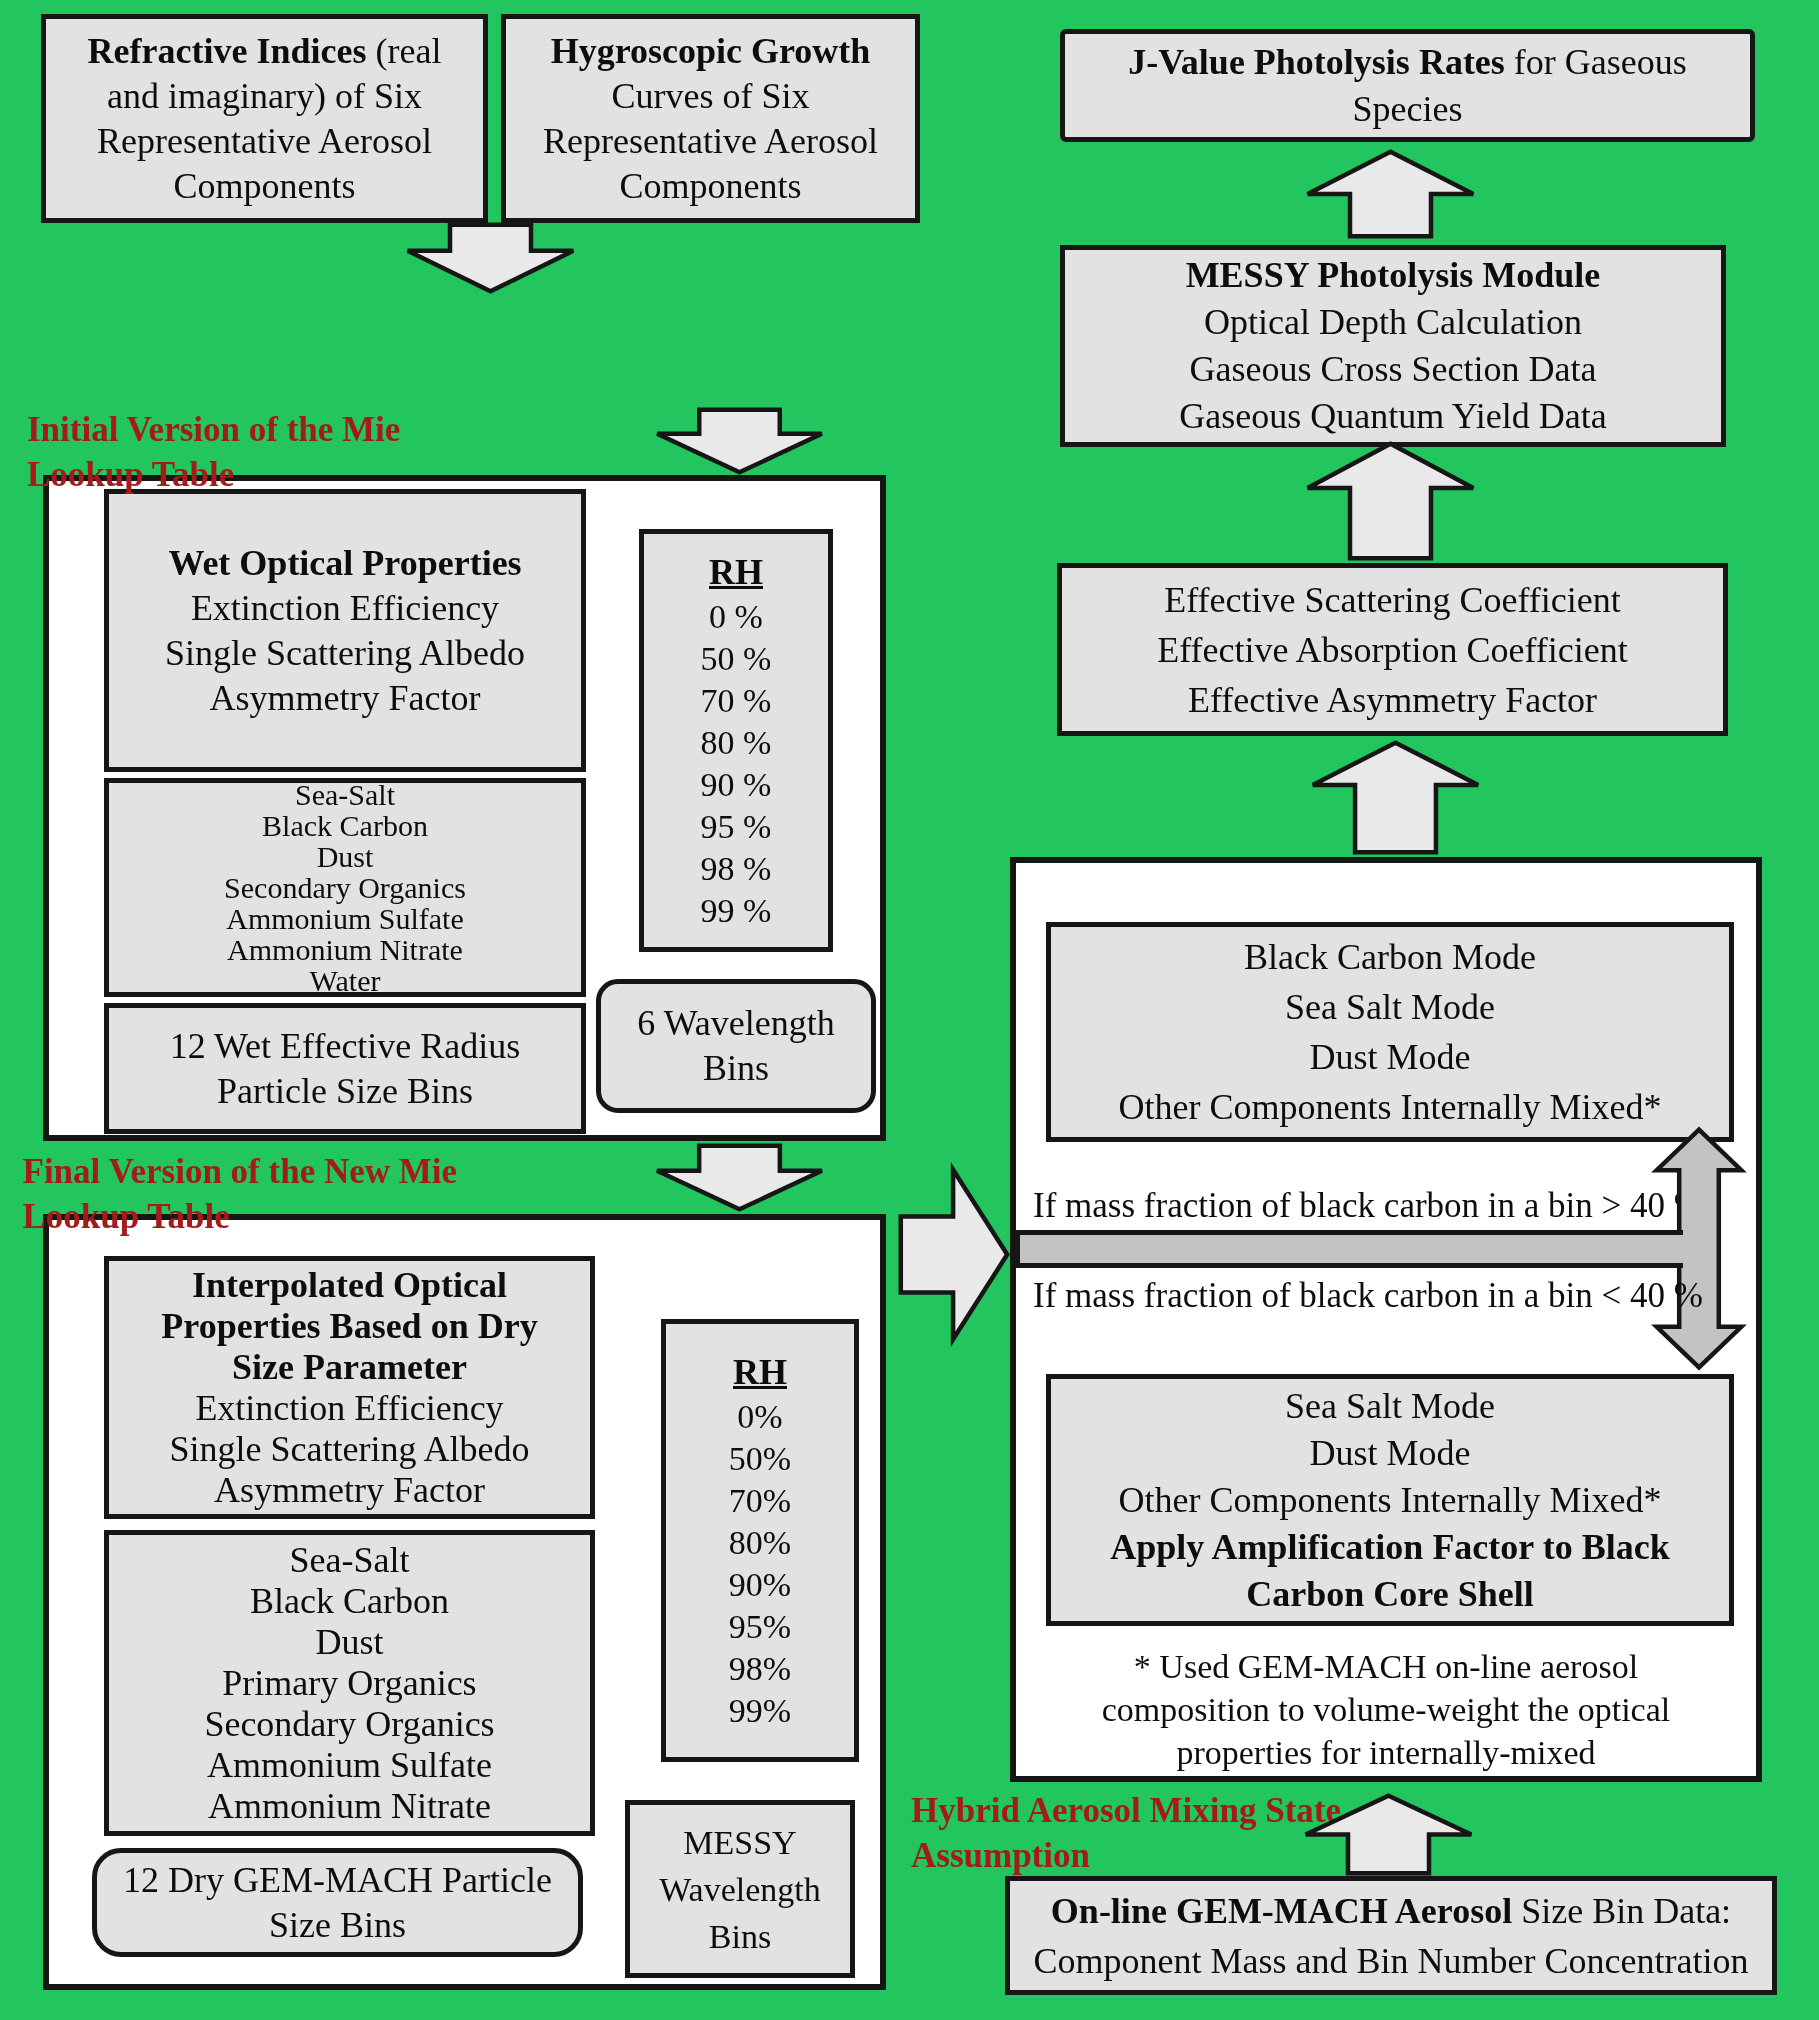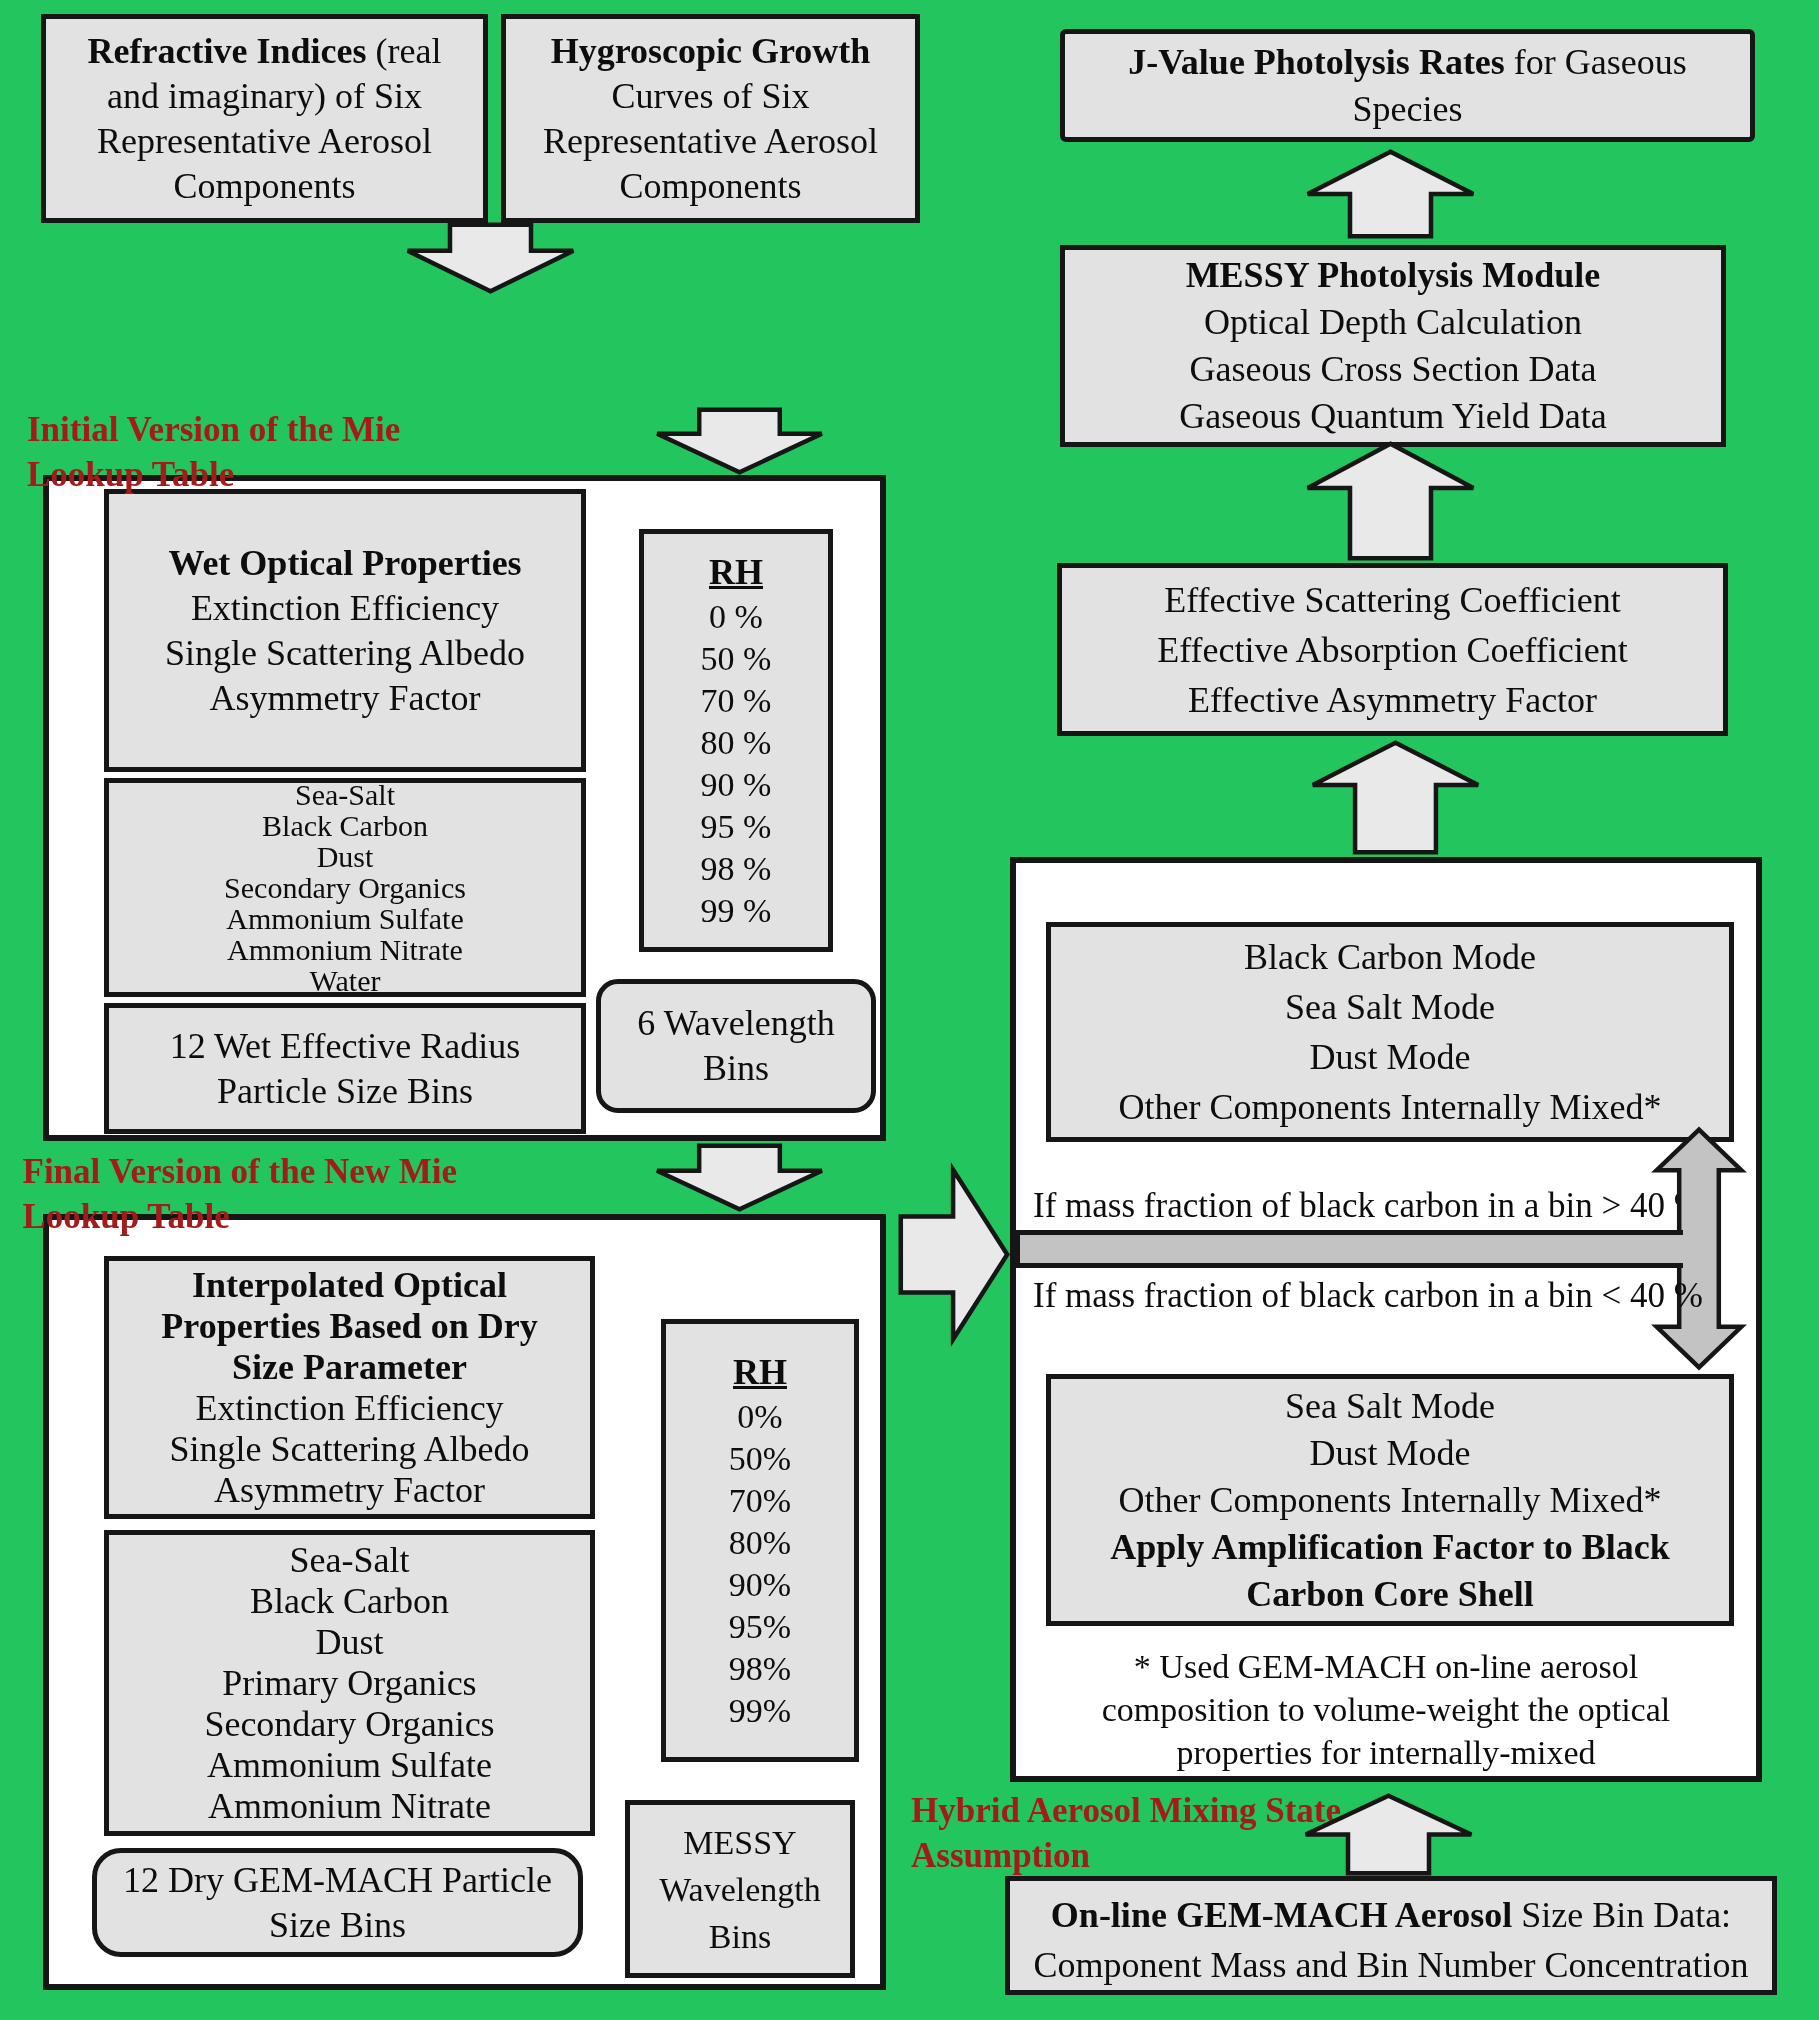--- a/index.html
+++ b/index.html
@@ -225,19 +225,19 @@
 
   <div class="abs redlab" style="left:911px;top:1788px;width:540px;">Hybrid Aerosol Mixing State
 Assumption</div>
 
   <div class="abs arrow" style="left:1303px;top:1793px;">
     <svg width="171" height="83" viewBox="0 0 190 92">
         <polygon points="95,3 187,46 140,46 140,89 50,89 50,46 3,46" fill="#e9e9e9" stroke="#161616" stroke-width="5"></polygon>
       </svg>
   </div>
 
-  <div class="abs box" style="left:1005px;top:1876px;width:772px;height:119px;line-height:50px;justify-content:flex-end;">
+  <div class="abs box" style="left:1005px;top:1876px;width:772px;height:119px;line-height:50px;">
     <div><span class="b">On-line GEM-MACH Aerosol</span><span> Size Bin Data:</span></div>
     <div>Component Mass and Bin Number Concentration</div>
   </div>
 
 </div>
 
 
 </body></html>

